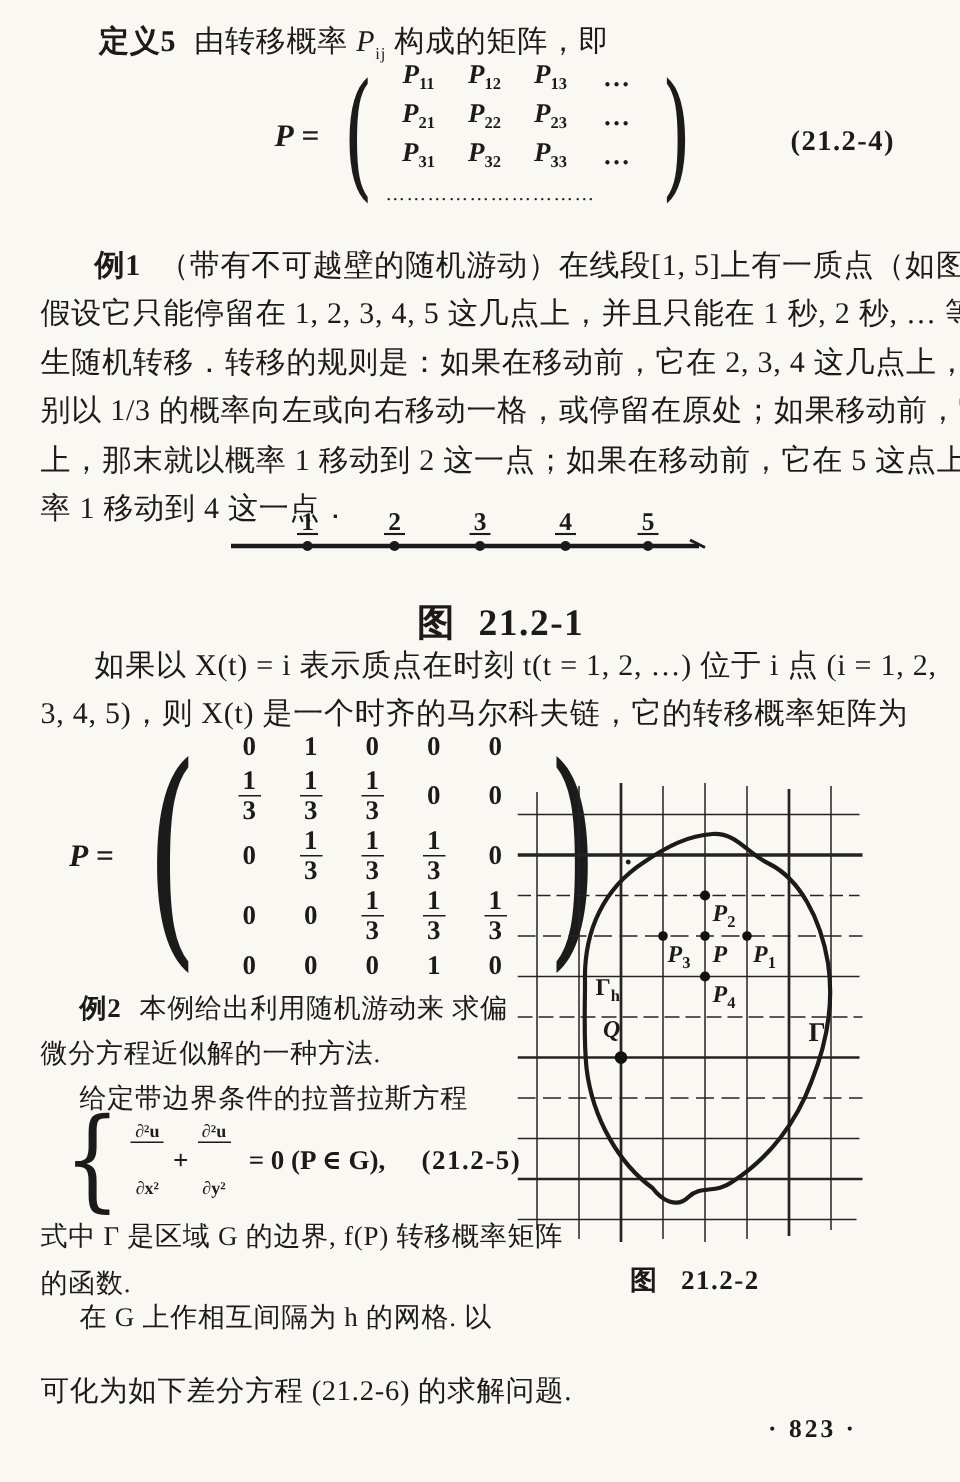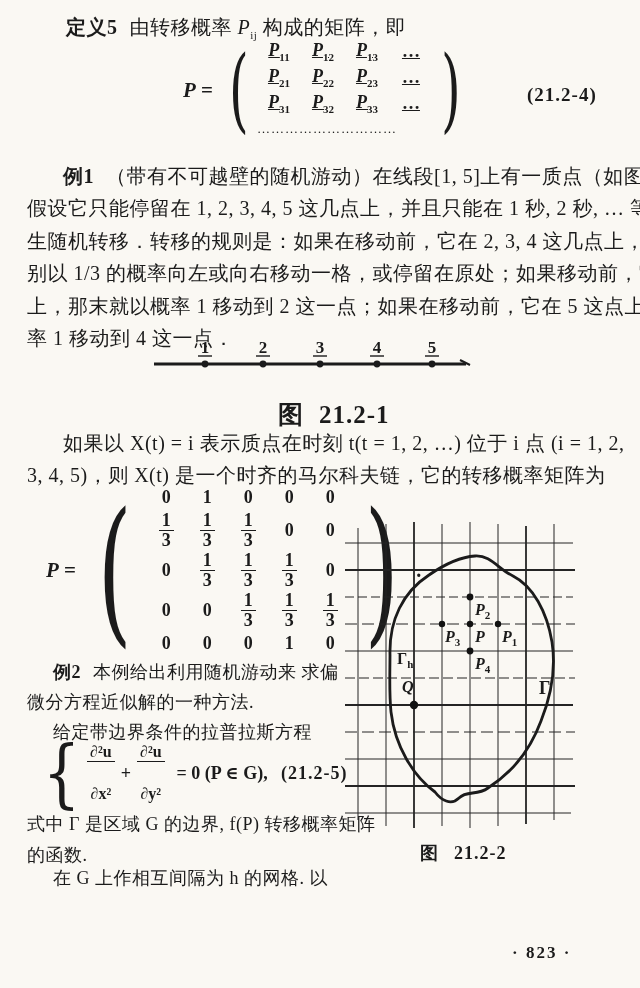--- a/index.html
+++ b/index.html
@@ -20,38 +20,38 @@
   
   .matrix-wrap{position:absolute;display:flex;align-items:center;}
   .mtx-lhs{font-size:21px;font-weight:700;margin-right:8px;white-space:nowrap;}
   .paren{display:inline-block;font-family:"DejaVu Serif",serif;font-weight:400;
          line-height:1;transform:scaleX(.55);transform-origin:center;}
   .eq4 .paren{font-size:92px;}
   .eq6 .paren{font-size:158px;}
   .matrix{display:flex;flex-direction:column;justify-content:center;}
   .mrow{display:flex;align-items:center;justify-content:flex-start;}
   .eq4 .mrow{height:26px;}
-  .eq4 .mcell{width:44px;text-align:center;font-size:18px;font-weight:700;text-decoration:underline;}
+  .eq4 .mcell{width:44px;text-align:center;font-size:18px;font-weight:700;}
   .eq4 .mcell i{font-style:italic;}
   .mdots{height:16px;font-size:13px;letter-spacing:1px;text-align:center;width:100%;font-weight:400;}
   .eq6 .mrow{min-height:26px;}
   .eq6 .mrow:nth-child(2),.eq6 .mrow:nth-child(3),.eq6 .mrow:nth-child(4){height:40px;}
   .eq6 .mcell{width:41px;text-align:center;font-size:18px;font-weight:700;}
   .frac{display:inline-flex;flex-direction:column;align-items:center;line-height:1.05;vertical-align:middle;}
   .frac .num{border-bottom:1.6px solid #1b1b1b;padding:0 3px;}
   .frac .den{padding:0 3px;}
   .eqnum{position:absolute;font-size:19px;font-weight:700;letter-spacing:1px;white-space:nowrap;}
   .mtx-period{font-size:20px;font-weight:700;margin-left:4px;align-self:center;}
   
   .eq5{position:absolute;display:flex;align-items:center;}
   .brace{display:inline-block;font-family:"DejaVu Serif",serif;font-size:74px;line-height:1;
          transform:scaleX(.8);transform-origin:center;margin-right:2px;}
   .eq5 .rows{display:flex;flex-direction:column;}
   .eq5 .erow{display:flex;align-items:center;font-size:18px;font-weight:700;white-space:nowrap;}
-  .eq5 .erow1 .frac{font-size:16px;margin-right:6px;gap:24px;}
+  .eq5 .erow1 .frac{font-size:12px;margin-right:6px;gap:24px;}
   .eq5 .plus{margin:0 6px 0 0;}
   .eq5 .erow2{margin-top:8px;font-style:italic;}
   
   .fig{position:absolute;}
   .caption{position:absolute;font-size:25px;font-weight:700;white-space:nowrap;}
   .caption .capnum{margin-left:16px;letter-spacing:1px;}
   .flabel{position:absolute;font-size:16px;font-weight:700;white-space:nowrap;line-height:1;}
   .flabel i{font-style:italic;}
   .pagenum{position:absolute;font-size:17px;font-weight:700;letter-spacing:2px;}
   .smalltxt{font-size:18px;}
@@ -295,16 +295,17 @@
 
   <div class="para smalltxt" style="left:27px;top:812px;">
     <div class="pline" style="height:31px;">式中 Γ 是区域 G 的边界, f(P) 转移概率矩阵</div>
     <div class="pline" style="height:31px;">的函数.</div>
   </div>
 
   <div class="line smalltxt" style="left:27px;top:866px;">
     <span class="indent" style="width:26px;"></span><span>在 G 上作相互间隔为 h 的网格.  以</span>
   </div>
 
+  <div class="line" style="left:27px;top:914px;font-size:19px;">可化为如下差分方程 (21.2-6) 的求解问题.</div>
 
   <div class="pagenum" style="left:512px;top:943px;">· 823 ·</div>
 
 </div>
 
 </body></html>

